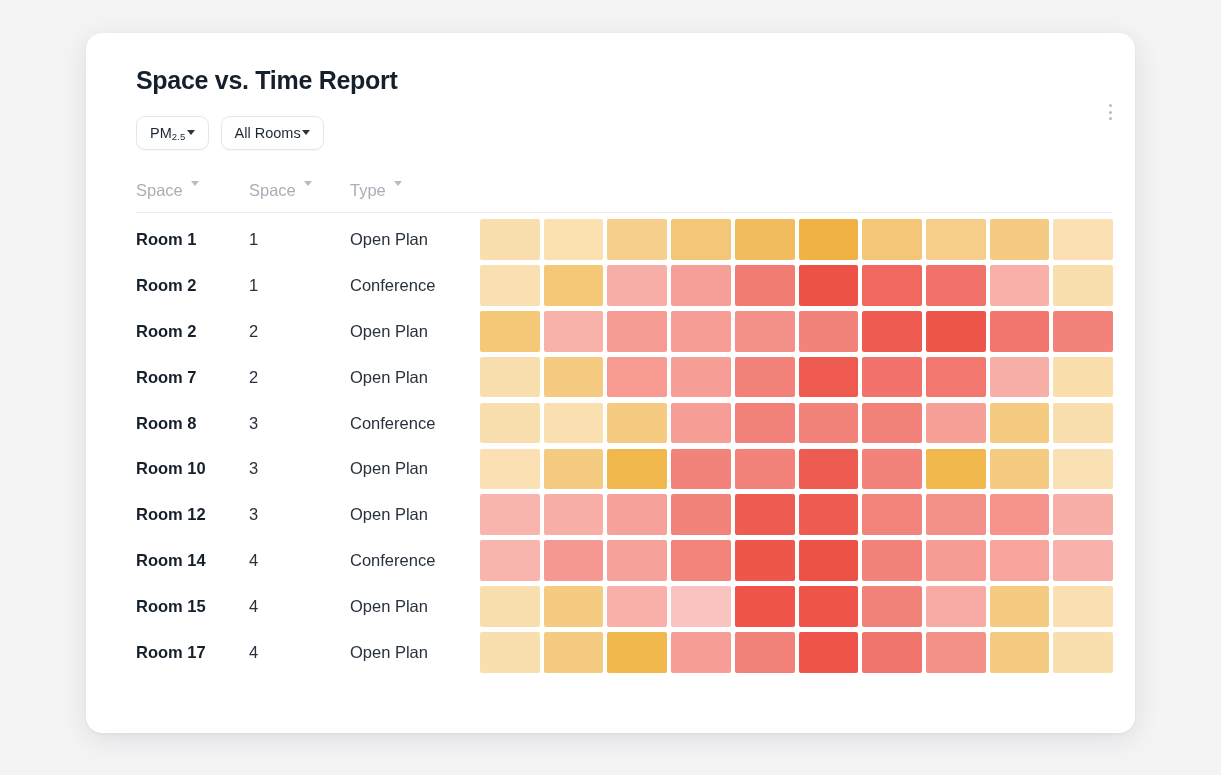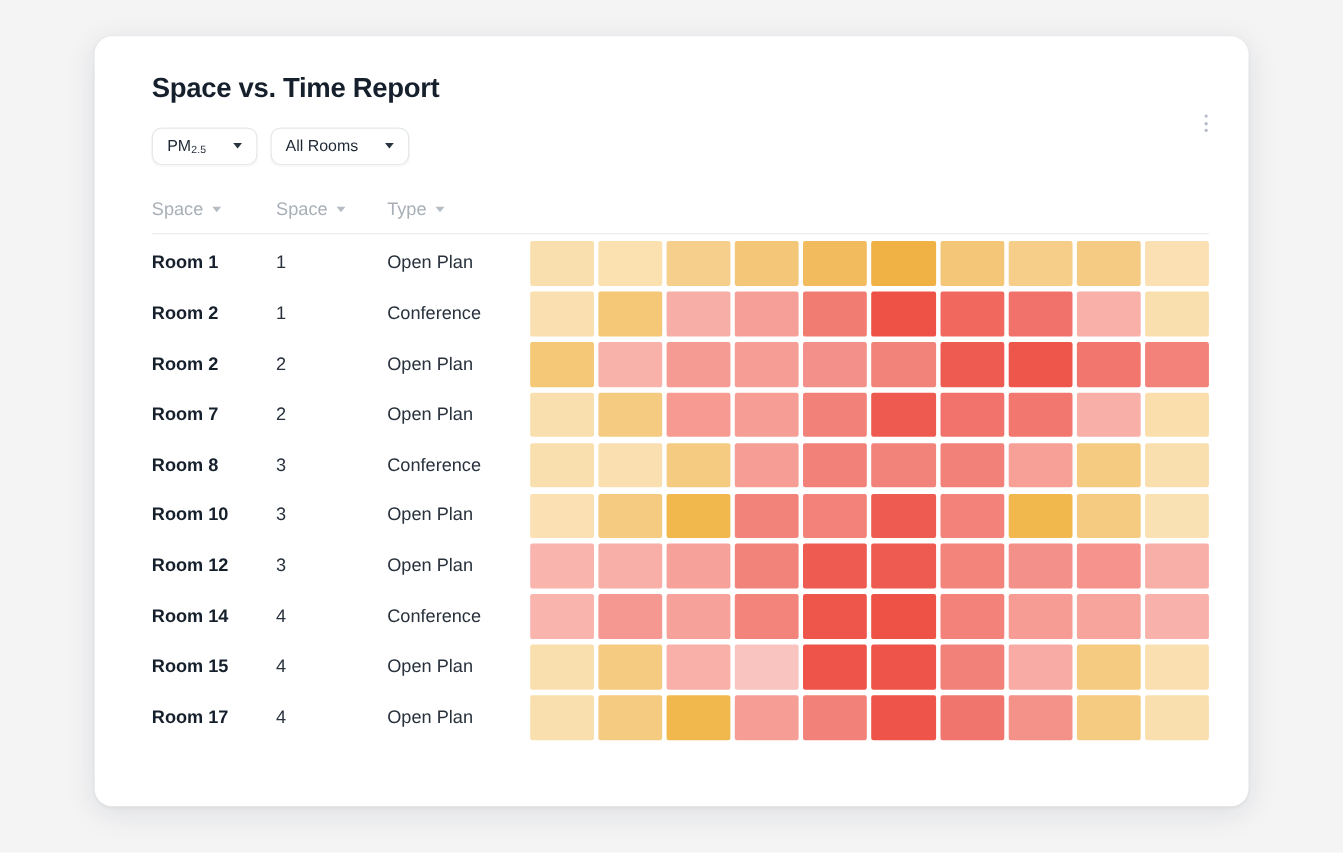--- a/index.html
+++ b/index.html
@@ -22,22 +22,23 @@
     height: 700px;
     background: #ffffff;
     border-radius: 16px;
     box-shadow: 0 6px 28px rgba(24,30,40,0.10), 0 1px 3px rgba(24,30,40,0.05);
     box-sizing: border-box;
   }
   .card-inner {
     position: relative;
     width: 100%;
     height: 100%;
-    padding: 34px 36px 0 52px;
+    padding: 34px 36px 0 36px;
     box-sizing: border-box;
+    margin-left: 14px;
   }
   #page-title {
     font-size: 25px;
     font-weight: bold;
     color: #16202c;
     letter-spacing: -0.3px;
     margin: 0;
     line-height: 1.1;
   }
   #kebab-menu {
@@ -62,21 +63,21 @@
   }
   #filters {
     display: flex;
     align-items: center;
     gap: 12px;
     margin-top: 21px;
   }
   .filter-chip {
     display: inline-flex;
     align-items: center;
-    gap: 23px;
+    gap: 0;
     height: 34px;
     padding: 0 13px;
     border: 1px solid #e4e7ea;
     border-radius: 9px;
     background: #ffffff;
     color: #1d2733;
     font-size: 14.5px;
     box-sizing: border-box;
     cursor: pointer;
     white-space: nowrap;
@@ -103,21 +104,21 @@
   #table { margin-top: 24px; position: relative; }
   #header-row {
     display: flex;
     align-items: center;
     height: 34px;
     color: #a9afb7;
     font-size: 16.5px;
   }
   .th-sortable {
     display: inline-flex;
-    align-items: center;
+    align-items: flex-start;
     gap: 8px;
     cursor: pointer;
   }
   .th-caret {
     width: 0; height: 0;
     border-left: 4.6px solid transparent;
     border-right: 4.6px solid transparent;
     border-top: 5.4px solid #b6bcc3;
   }
   .col-space { width: 113px; flex: 0 0 113px; }

